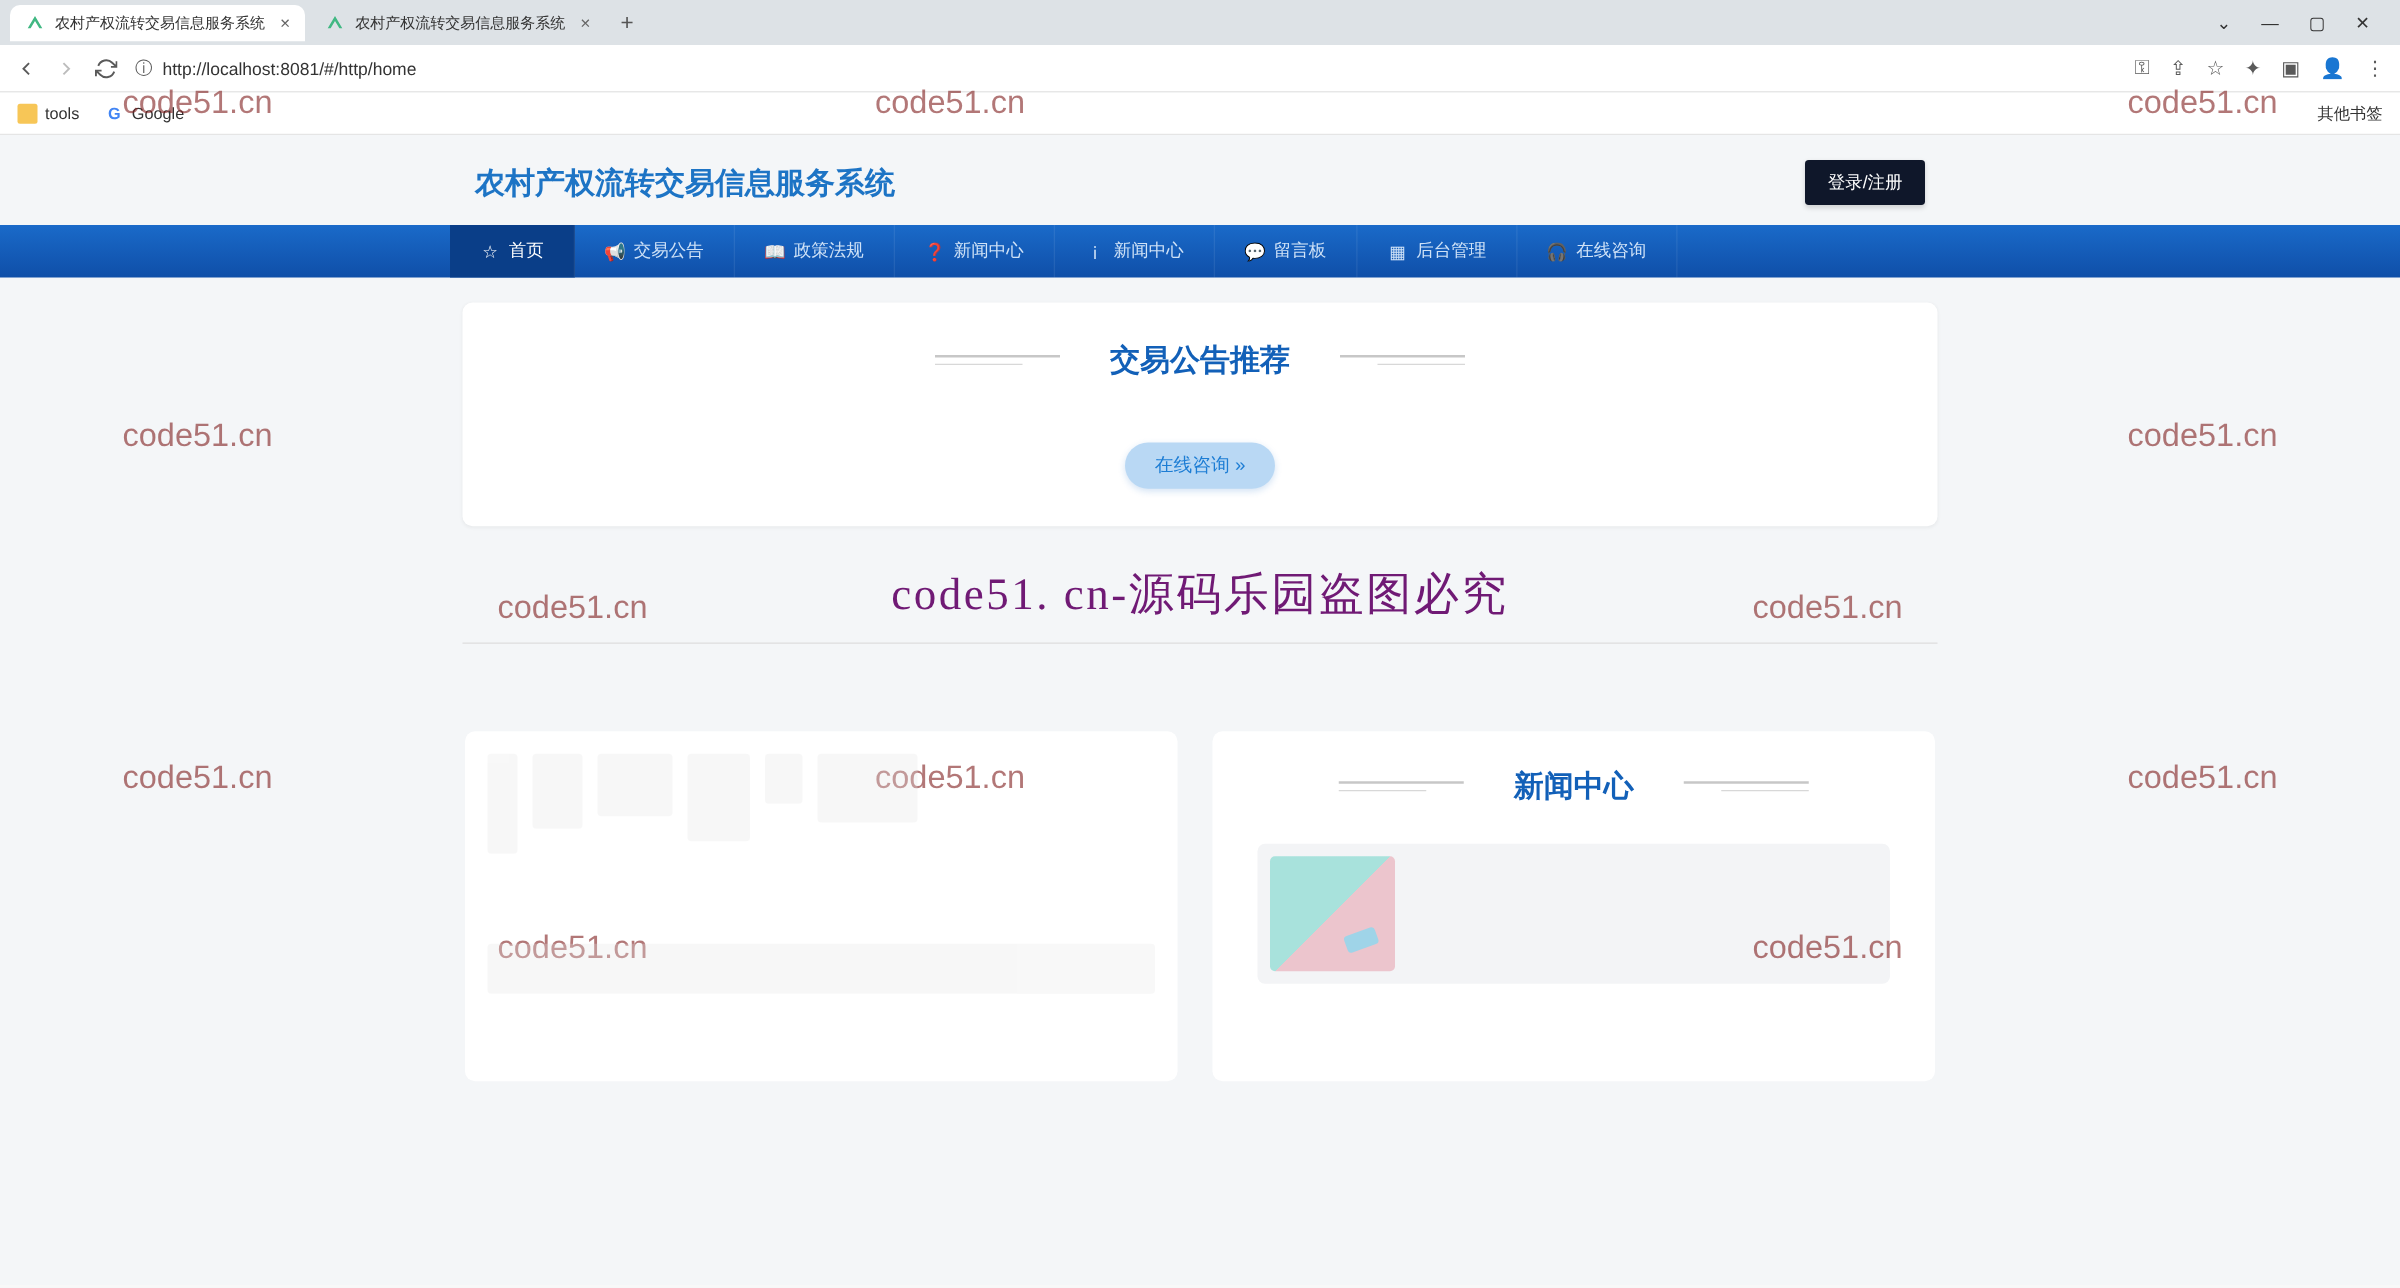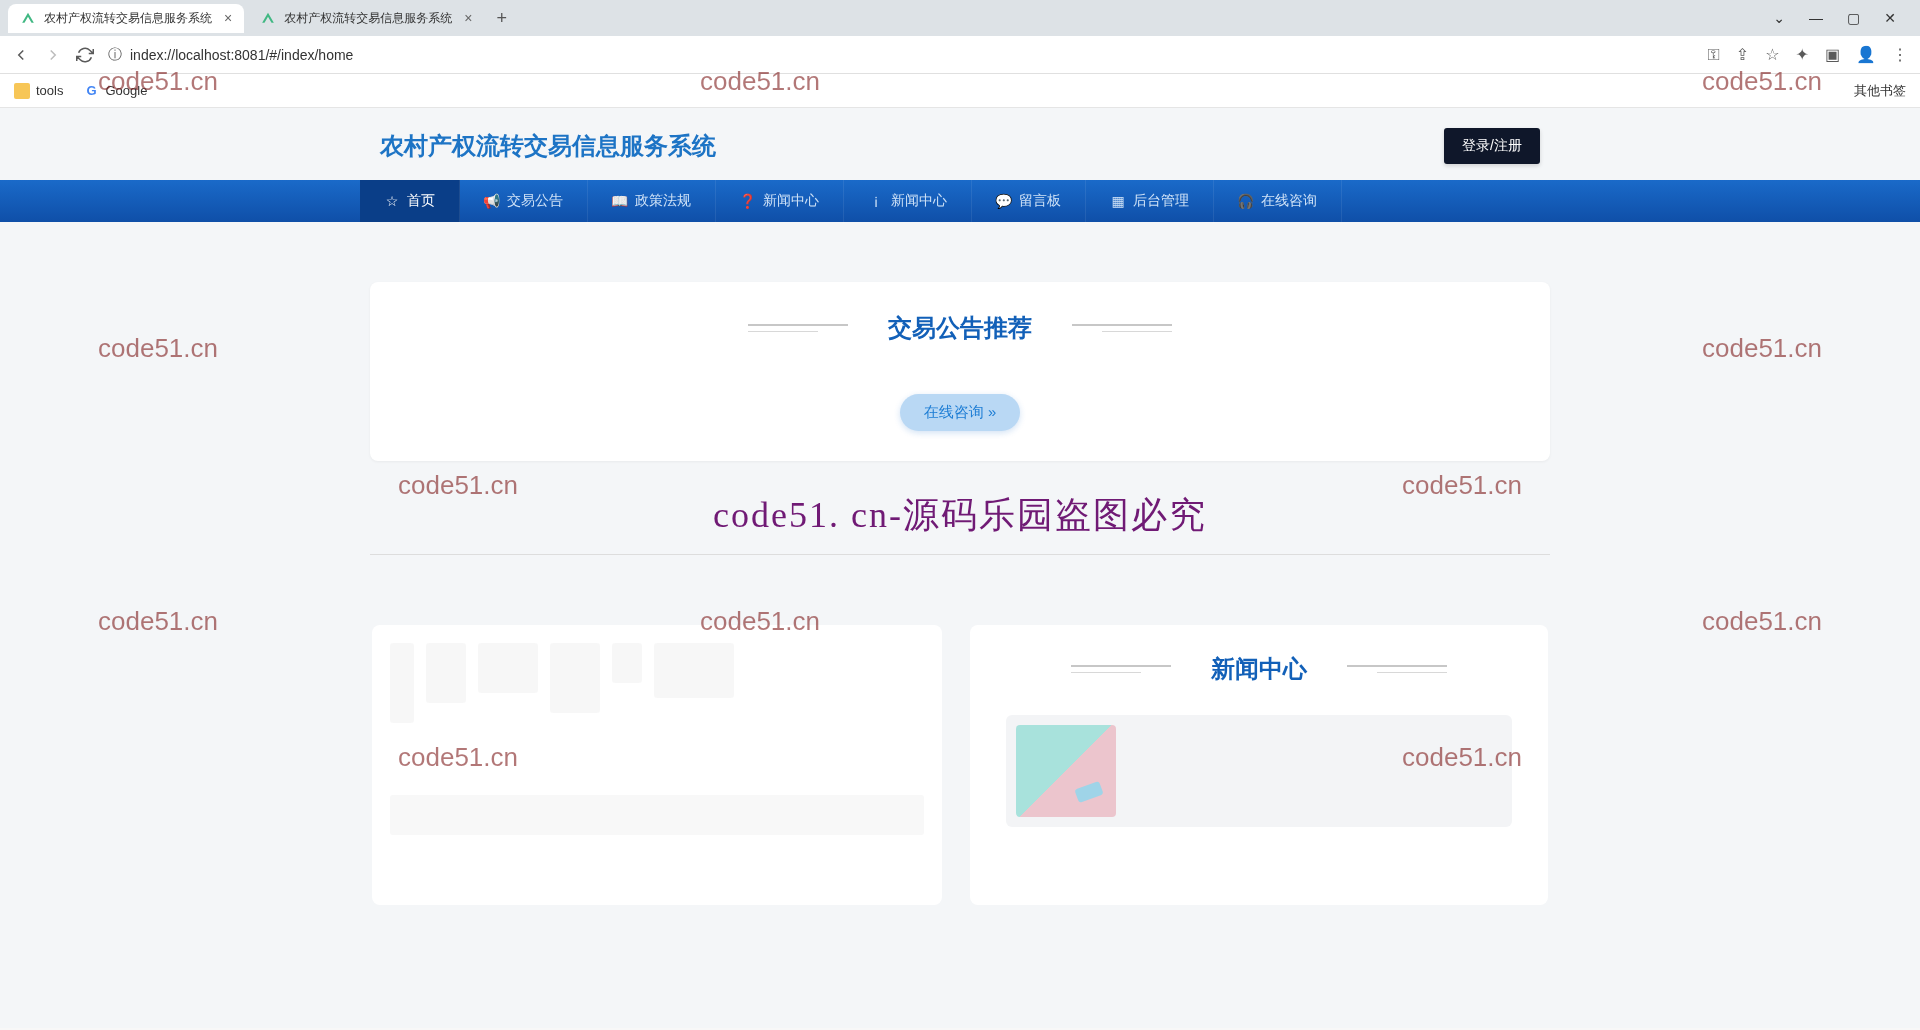--- a/index.html
+++ b/index.html
@@ -38,21 +38,21 @@
     .header-row { display: flex; align-items: center; justify-content: space-between; padding: 20px 20px 16px; }
     .site-title { color: #1d74c5; font-size: 24px; font-weight: bold; }
     .login-btn { background: #0f172a; color: #fff; border: none; padding: 9px 18px; font-size: 14px; border-radius: 3px; cursor: pointer; box-shadow: 0 2px 4px rgba(0,0,0,0.15); }
     
     .main-nav { background: linear-gradient(to bottom, #1a6ac9, #0f4fa8); height: 42px; }
     .nav-inner { max-width: 1200px; margin: 0 auto; display: flex; }
     .nav-item { color: #cfe2f7; padding: 0 24px; height: 42px; display: flex; align-items: center; gap: 7px; font-size: 14px; cursor: pointer; border-right: 1px solid rgba(255,255,255,0.08); }
     .nav-item.active { background: #0a3e88; color: #fff; }
     .nav-item .nav-icon { width: 16px; height: 16px; display: inline-flex; align-items: center; justify-content: center; }
     
-    .content-area { padding: 60px 0; }
+    .content-area { padding: 20px 0; }
     .card { background: #fff; border-radius: 8px; margin: 0 auto 30px; max-width: 1180px; padding: 30px 40px; box-shadow: 0 1px 3px rgba(0,0,0,0.05); }
     
     .section-title-row { display: flex; align-items: center; justify-content: center; gap: 40px; }
     .section-title { color: #1260b8; font-size: 24px; font-weight: bold; }
     .decor-lines { width: 100px; }
     .decor-lines .l1 { border-top: 2px solid #c7c7c7; margin-bottom: 5px; }
     .decor-lines .l2 { border-top: 1px solid #d8d8d8; width: 70%; }
     .decor-lines.right .l2 { margin-left: auto; }
     
     .more-btn { display: block; margin: 50px auto 0; background: #b9d8f4; color: #1d7dd4; border: none; padding: 9px 24px; border-radius: 20px; font-size: 15px; cursor: pointer; box-shadow: 0 2px 6px rgba(30,110,200,0.2); }
@@ -117,21 +117,21 @@
           <path d="M9 18l6-6-6-6"></path>
         </svg>
       </span>
     <span class="nav-btn">
         <svg viewBox="0 0 24 24" fill="none" stroke="currentColor" stroke-width="2">
           <path d="M23 4v6h-6M1 20v-6h6M3.51 9a9 9 0 0114.85-3.36L23 10M1 14l4.64 4.36A9 9 0 0020.49 15"></path>
         </svg>
       </span>
     <div class="url-box">
       <span class="info-icon">ⓘ</span>
-      <span>index://localhost:8081/#/index/home</span>
+      <span>http://localhost:8081/#/http/home</span>
     </div>
     <div class="addr-icons">
       <span>⚿</span>
       <span>⇪</span>
       <span>☆</span>
       <span>✦</span>
       <span>▣</span>
       <span>👤</span>
       <span>⋮</span>
     </div>

